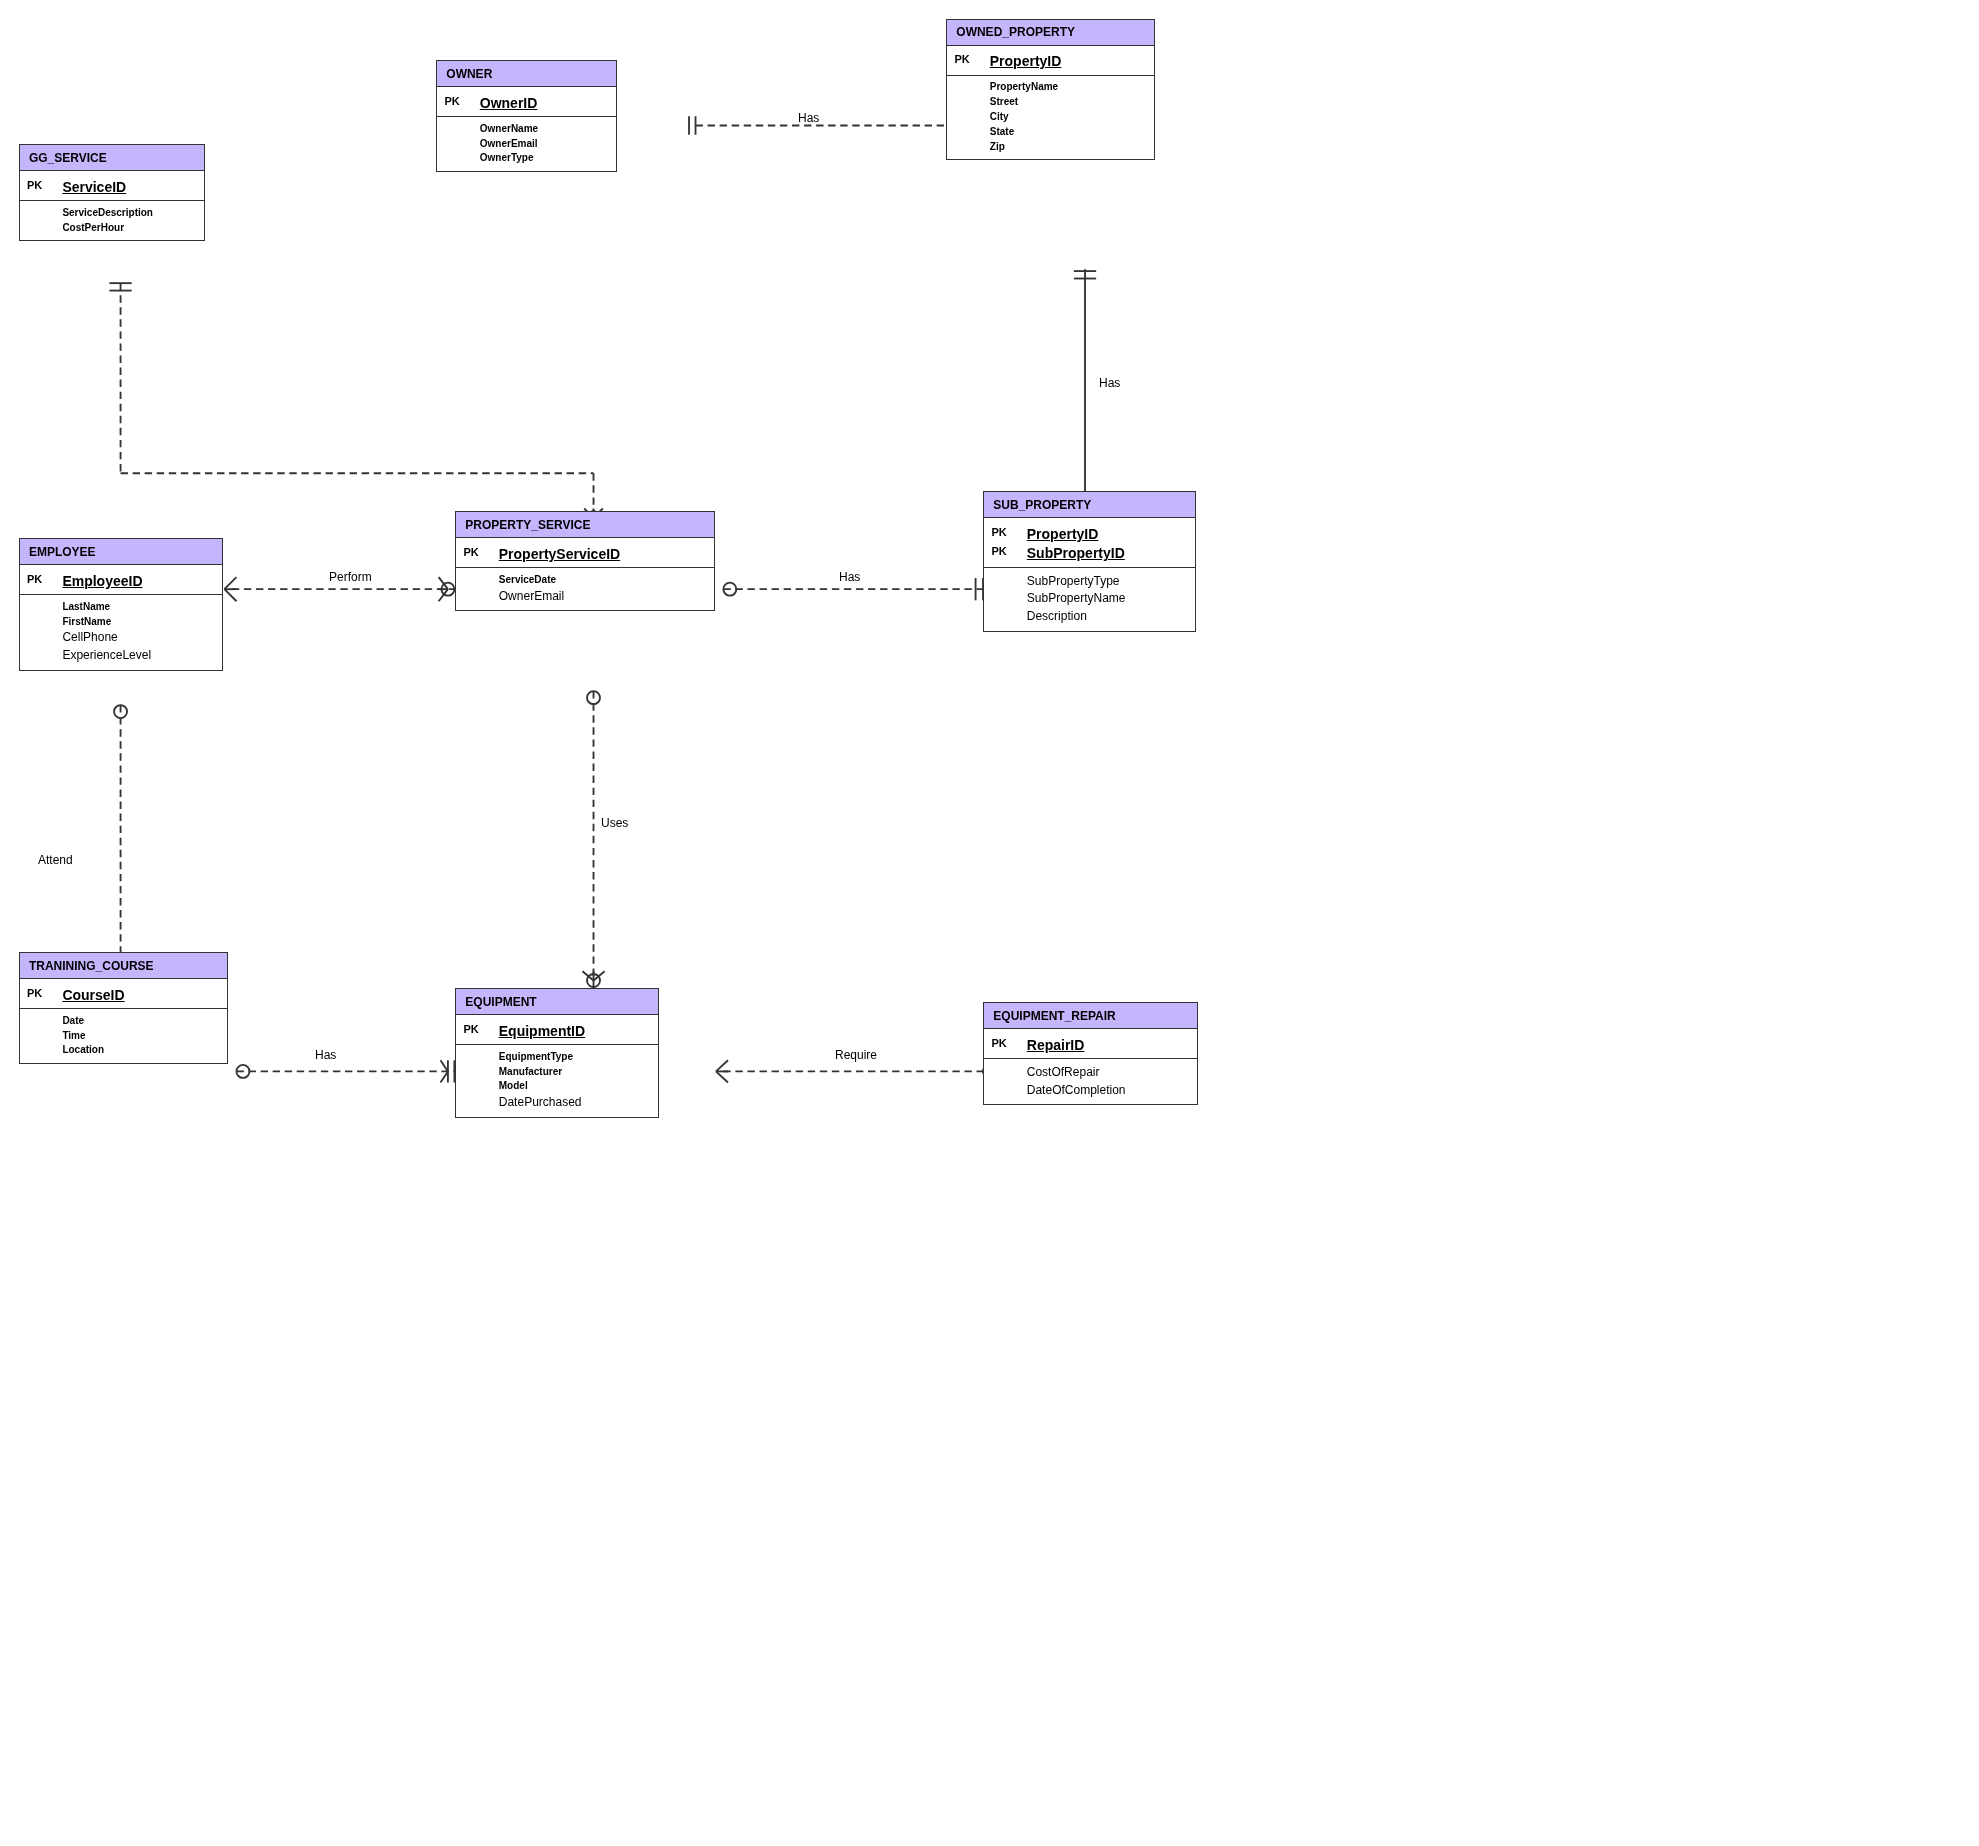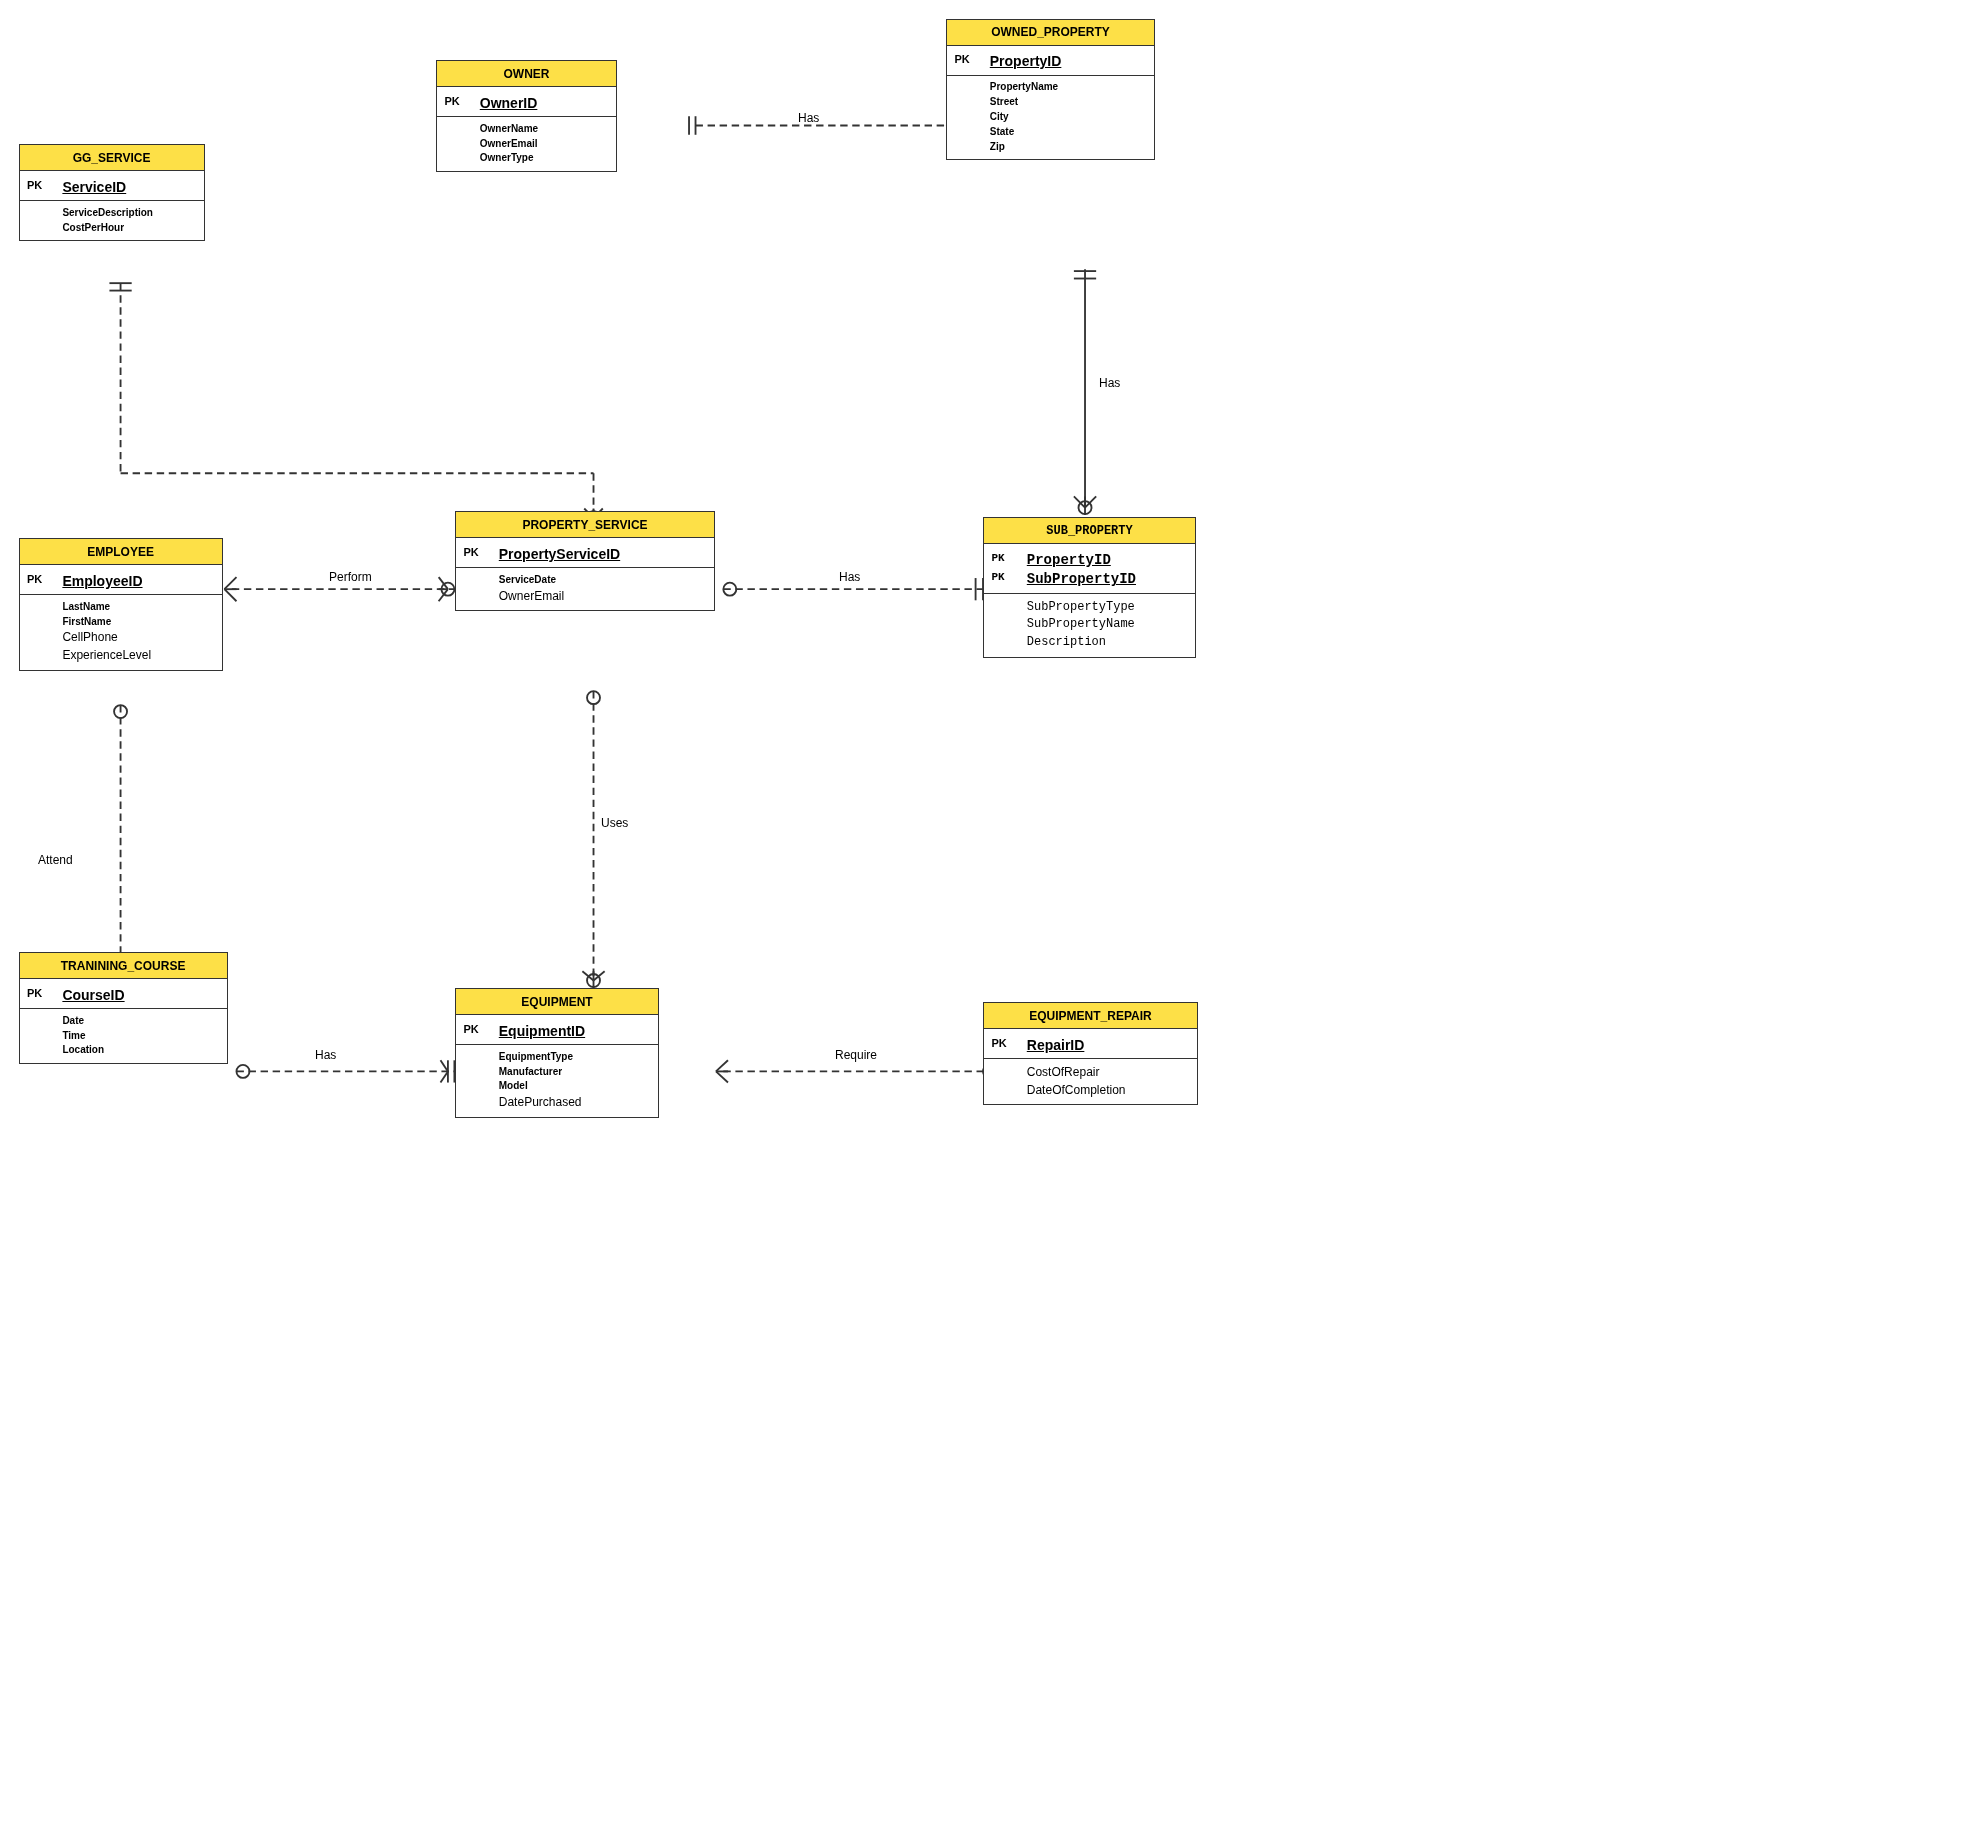--- a/index.html
+++ b/index.html
@@ -14,23 +14,22 @@
     }
 
     .er-table {
       position: absolute;
       border: 1.9px solid #333;
       background: #fff;
       min-width: 148px;
     }
 
     .er-table .table-header {
-      background: #fde047;
+      background: #c4b5fd;
       border-bottom: 1.9px solid #333;
-      text-align: center;
       font-weight: bold;
       padding: 5.6px 9.3px;
       font-size: 12px;
     }
 
     .er-table .table-body {
       padding: 5.6px 0;
     }
 
     .er-table .row {
@@ -300,21 +299,21 @@
       <span class="pk-col"></span>
       <span class="field-col field-bold">ServiceDate</span>
     </div>
     <div class="row">
       <span class="pk-col"></span>
       <span class="field-col field-normal">OwnerEmail</span>
     </div>
   </div>
 </div>
 
-<div class="er-table" style="left: 983px; top: 517px; width: 213px; font-family: Liberation Mono, monospace;">
+<div class="er-table" style="left: 983px; top: 491px; width: 213px;">
   <div class="table-header">SUB_PROPERTY</div>
   <div class="table-body">
     <div class="row">
       <span class="pk-col field-bold">PK</span>
       <span class="field-col pk-field">PropertyID</span>
     </div>
     <div class="row">
       <span class="pk-col field-bold">PK</span>
       <span class="field-col pk-field">SubPropertyID</span>
     </div>

